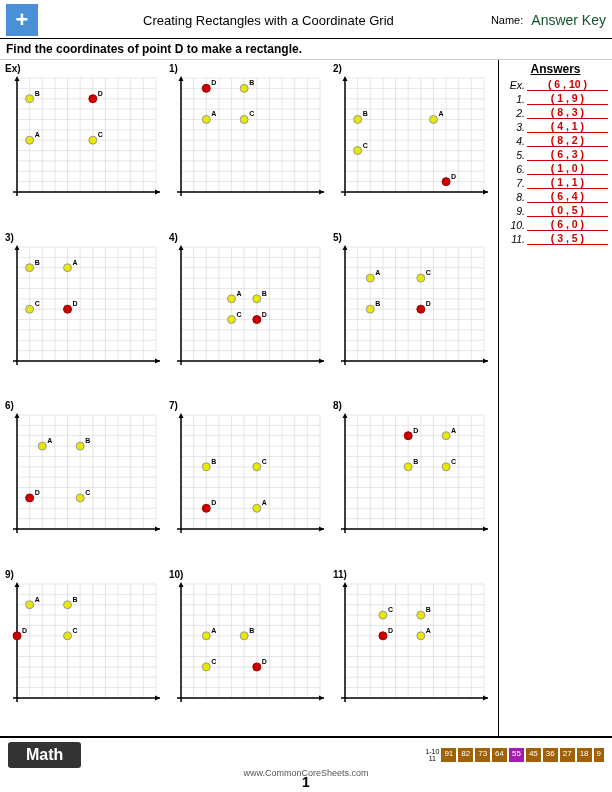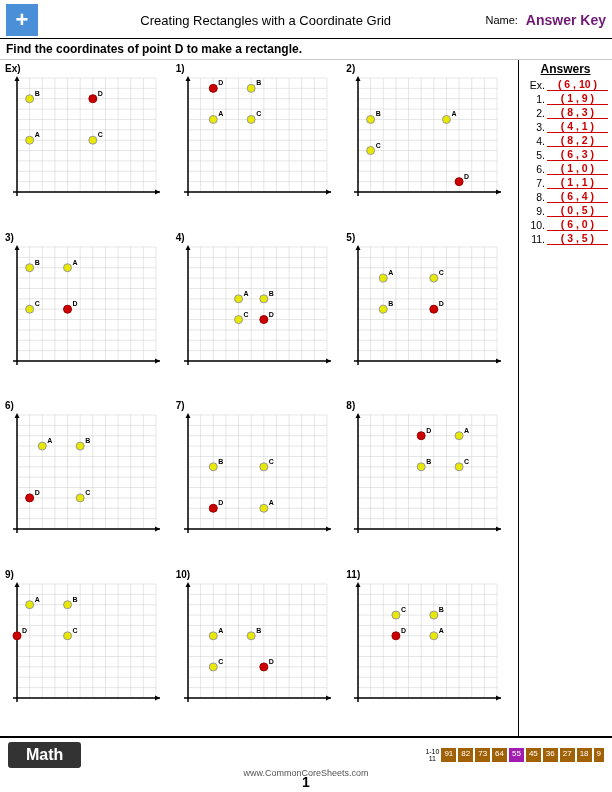--- a/index.html
+++ b/index.html
@@ -41,22 +41,22 @@
       text-align: center;
       font-size: 13px;
       font-weight: normal;
     }
     .header-name {
       font-size: 11px;
       margin-right: 8px;
     }
     .answer-key-label {
       font-size: 14px;
-      font-weight: bold;
-      color: #701a75;
+      font-weight: normal;
+      color: #14532d;
     }
 
     
     .instructions {
       padding: 3px 6px;
       font-weight: bold;
       font-size: 12px;
       border-bottom: 1px solid #ccc;
     }
 
@@ -71,21 +71,21 @@
       flex: 1;
       padding: 2px 4px;
       display: grid;
       grid-template-columns: repeat(3, 1fr);
       grid-template-rows: repeat(4, 1fr);
       gap: 2px;
     }
 
     
     .answer-key {
-      width: 94px;
+      width: 114px;
       border-left: 1px solid #000;
       padding: 2px 4px;
       font-size: 11px;
     }
     .answer-key-title {
       text-align: center;
       font-weight: bold;
       text-decoration: underline;
       font-size: 12px;
       margin-bottom: 2px;
@@ -94,20 +94,21 @@
       display: flex;
       align-items: center;
       margin-bottom: 1px;
       font-size: 10.5px;
     }
     .answer-num {
       width: 22px;
       text-align: right;
       margin-right: 2px;
       color: #000;
+      font-style: italic;
     }
     .answer-val {
       color: #cc0000;
       font-weight: bold;
       border-bottom: 1px solid #cc0000;
       flex: 1;
       text-align: center;
     }
 
     

